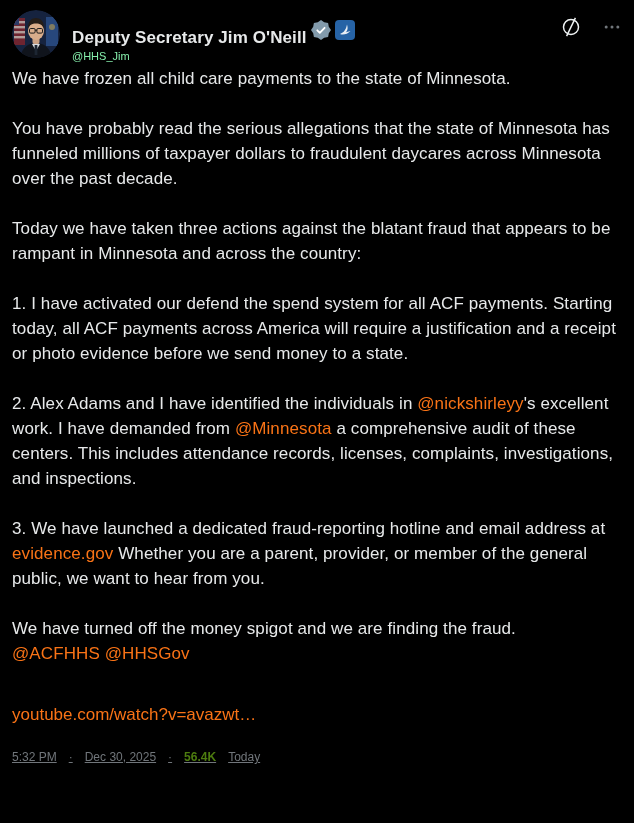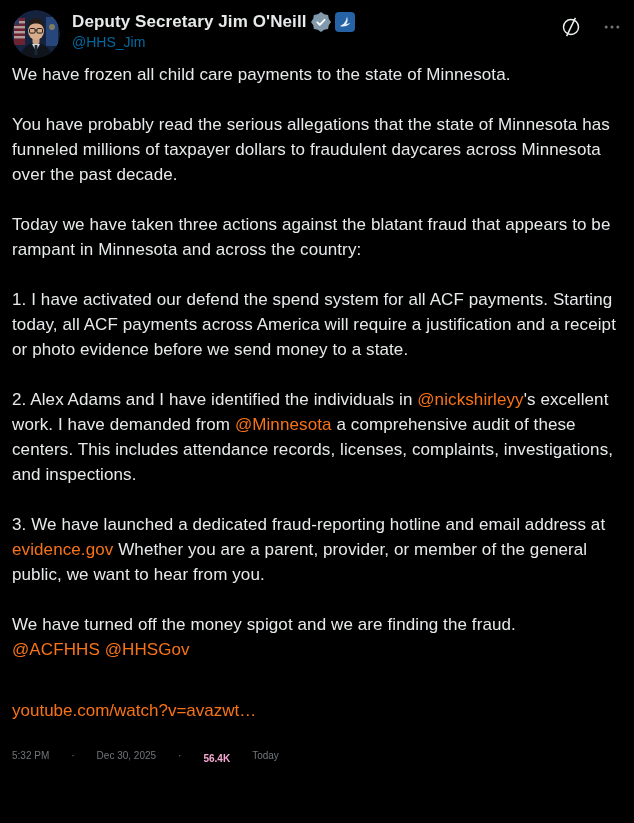--- a/index.html
+++ b/index.html
@@ -16,49 +16,51 @@
   .header { display: flex; align-items: flex-start; }
   .avatar {
     width: 48px; height: 48px; border-radius: 50%;
     overflow: hidden; flex: 0 0 48px; cursor: pointer;
   }
   .names { margin-left: 12px; display: flex; flex-direction: column; gap: 2px; padding-top: 2px; }
   .name-row { display: flex; align-items: center; gap: 4px; }
   .display-name {
     font-weight: 700; font-size: 17px; color: #e7e9ea; cursor: pointer;
     letter-spacing: 0.1px;
+    margin-top: 16px;
   }
   .badge { display: inline-flex; align-items: center; justify-content: center; }
-  .handle { font-size: 14px; color: #0369a1; cursor: pointer; }
+  .handle { font-size: 11px; color: #86efac; cursor: pointer; }
   .header-actions { margin-left: auto; display: flex; align-items: center; gap: 20px; padding-top: 6px; }
   .icon-btn { cursor: pointer; display: inline-flex; }
   
   .tweet-text {
     margin-top: 4px;
     font-size: 17px;
     line-height: 25px;
     color: #e7e9ea;
     white-space: pre-wrap;
     word-wrap: break-word;
     letter-spacing: 0.1px;
   }
   a.lnk { color: #f97316; text-decoration: none; cursor: pointer; }
   .ext-link-row { margin-top: 36px; font-size: 17px; line-height: 25px; }
   
   .meta {
     margin-top: 20px;
-    font-size: 10px;
+    font-size: 12px;
     line-height: 20px;
     color: #71767b;
     display: flex;
     align-items: center;
-    gap: 22px;
+    gap: 12px;
     flex-wrap: wrap;
+    text-decoration: underline;
   }
-  .meta .views-count { color: #f9a8d4; font-weight: 700; margin-top: 6px; }
+  .meta .views-count { color: #4d7c0f; font-weight: 700; }
 </style>
 </head>
 <body>
 
 <div class="page">
 
   <div class="header">
     <div class="avatar">
       <svg width="48" height="48" viewBox="0 0 48 48">
         <defs>

